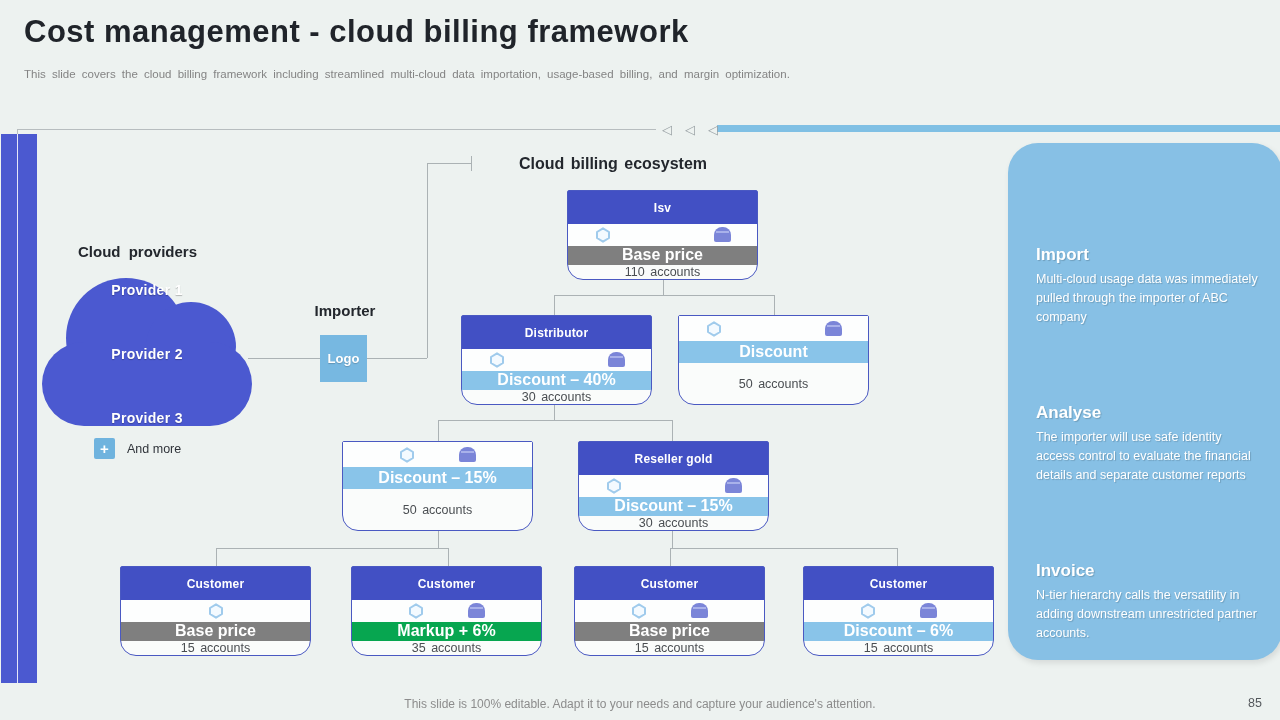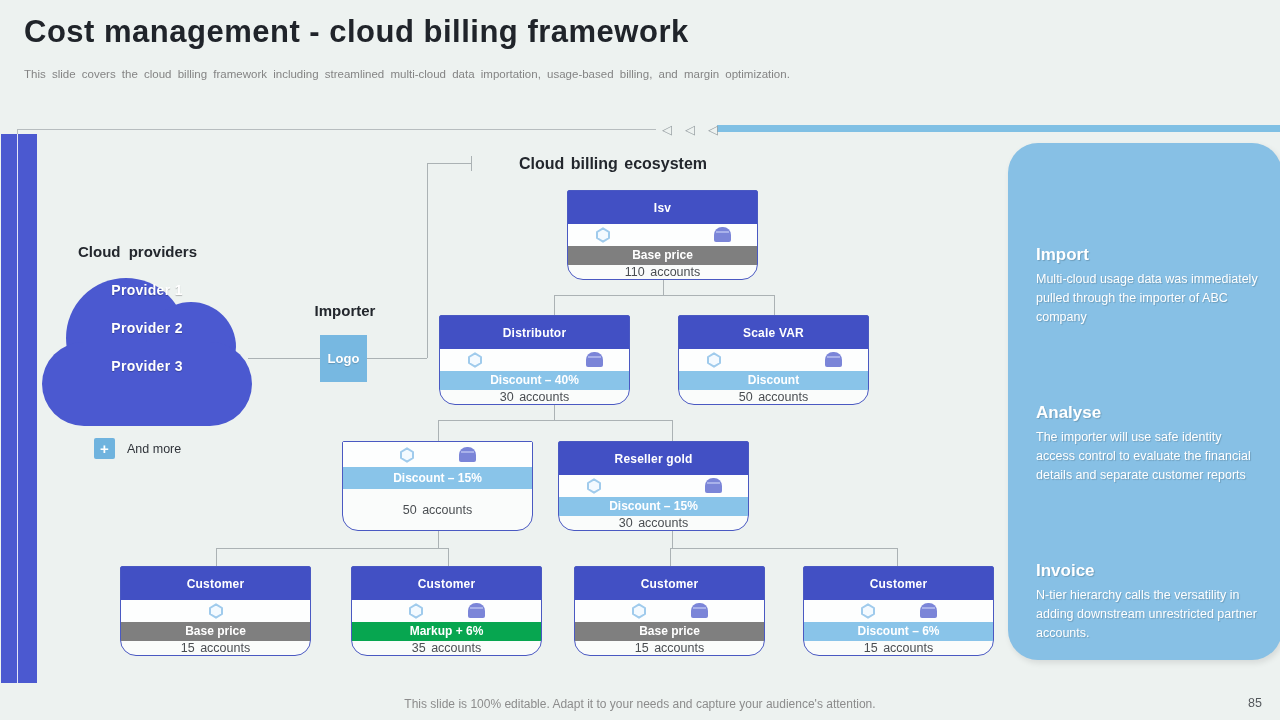--- a/index.html
+++ b/index.html
@@ -22,47 +22,47 @@
   
   .eco-heading { position:absolute; left:463px; top:155px; width:300px; text-align:center; font-size:16px; font-weight:700; color:#23272d; word-spacing:2px; }
   .providers-heading { position:absolute; left:78px; top:243px; font-size:15px; font-weight:700; color:#23272d; word-spacing:4px; }
   .importer-heading { position:absolute; left:300px; top:302px; width:90px; text-align:center; font-size:15px; font-weight:700; color:#23272d; }
 
   
   .cloud { position:absolute; left:42px; top:282px; width:210px; height:144px; }
   .cloud .puff-a { position:absolute; left:24px; top:-4px; width:120px; height:120px; border-radius:50%; background:#4b59d0; }
   .cloud .puff-b { position:absolute; right:16px; top:20px; width:90px; height:90px; border-radius:50%; background:#4b59d0; }
   .cloud .base { position:absolute; left:0; right:0; top:60px; bottom:0; border-radius:44px; background:#4b59d0; }
-  .cloud-text { position:absolute; inset:0; display:flex; flex-direction:column; align-items:center; justify-content:flex-start; padding-bottom:24px; gap:22px; }
+  .cloud-text { position:absolute; inset:0; display:flex; flex-direction:column; align-items:center; justify-content:space-between; padding-bottom:0; gap:22px; }
   .cloud-text div { color:#fff; font-weight:700; font-size:14px; text-shadow:0 1px 1px rgba(0,0,0,.25); letter-spacing:.3px; }
 
   .plus-box { position:absolute; left:94px; top:438px; width:21px; height:21px; background:#6fb3de; color:#fff; font-size:15px; font-weight:700; display:flex; align-items:center; justify-content:center; border-radius:2px; }
   .and-more { position:absolute; left:127px; top:442px; font-size:12.5px; color:#30343a; }
 
   .logo-box { position:absolute; left:320px; top:335px; width:47px; height:47px; background:#77b8e1; color:#fff; font-size:13px; font-weight:700; display:flex; align-items:center; justify-content:center; text-shadow:0 1px 1px rgba(0,0,0,.2); }
 
   
   .ln { position:absolute; background:#abb2b4; z-index:1; }
   .h { height:1px; } .v { width:1px; }
 
   
   .node { position:absolute; width:191px; height:90px; border:1px solid #4a59c2; border-radius:2px 2px 16px 16px; background:#fafcfb; display:flex; flex-direction:column; z-index:2; }
   .node-header { height:38px; background:#4250c4; color:#fff; font-size:12px; font-weight:700; display:flex; align-items:center; justify-content:center; letter-spacing:.2px; }
   .node-icons { height:25px; background:#fdfefe; display:flex; align-items:center; justify-content:center; gap:44px; }
-  .node-band { height:22px; color:#fff; font-size:12px; font-weight:700; display:flex; align-items:center; justify-content:center; }
+  .node-band { height:22px; color:#fff; font-size:16px; font-weight:700; display:flex; align-items:center; justify-content:center; }
   .band-gray { background:#7f7f7f; }
   .band-lightblue { background:#89c4e9; }
   .band-green { background:#07a650; }
   .node-accounts { flex:1; display:flex; align-items:center; justify-content:center; font-size:12.5px; color:#4a4e52; word-spacing:2px; }
 
   .n-isv { left:567px; top:190px; }
-  .n-distributor { left:439px; top:315px; }
+  .n-distributor { left:461px; top:315px; }
   .n-scale-var { left:678px; top:315px; }
   .n-reseller-bronze { left:342px; top:441px; }
-  .n-reseller-gold { left:558px; top:441px; }
+  .n-reseller-gold { left:578px; top:441px; }
   .n-customer-1 { left:120px; top:566px; }
   .n-customer-2 { left:351px; top:566px; }
   .n-customer-3 { left:574px; top:566px; }
   .n-customer-4 { left:803px; top:566px; }
 
   
   .icon { display:inline-flex; align-items:center; justify-content:center; }
   .icon-hexagon svg { width:16px; height:16px; display:block; }
   .icon-grid { width:15px; height:15px; display:grid; grid-template-columns:1fr 1fr; grid-template-rows:1fr 1fr; gap:1.5px; }
   .icon-grid .sq { background:#2b3aa0; }
@@ -177,21 +177,20 @@
           <span class="sq"></span>
           <span class="sq"></span>
           <span class="sq"></span>
         </span>
         <span class="icon icon-basket"></span>
       </div>
     <div class="node-band band-lightblue">Discount – 40%</div>
     <div class="node-accounts">30 accounts</div>
   </div>
   <div class="node n-scale-var">
-    <div class="node-header">Scale VAR</div>
     <div class="node-icons">
         <span class="icon icon-hexagon">
           <svg viewBox="0 0 24 24">
             <polygon points="12,2 21,7.5 21,16.5 12,22 3,16.5 3,7.5" fill="#f4faff" stroke="#a0cbec" stroke-width="3" stroke-linejoin="round"></polygon>
           </svg>
         </span>
         <span class="icon icon-grid">
           <span class="sq sq1"></span>
           <span class="sq"></span>
           <span class="sq"></span>

